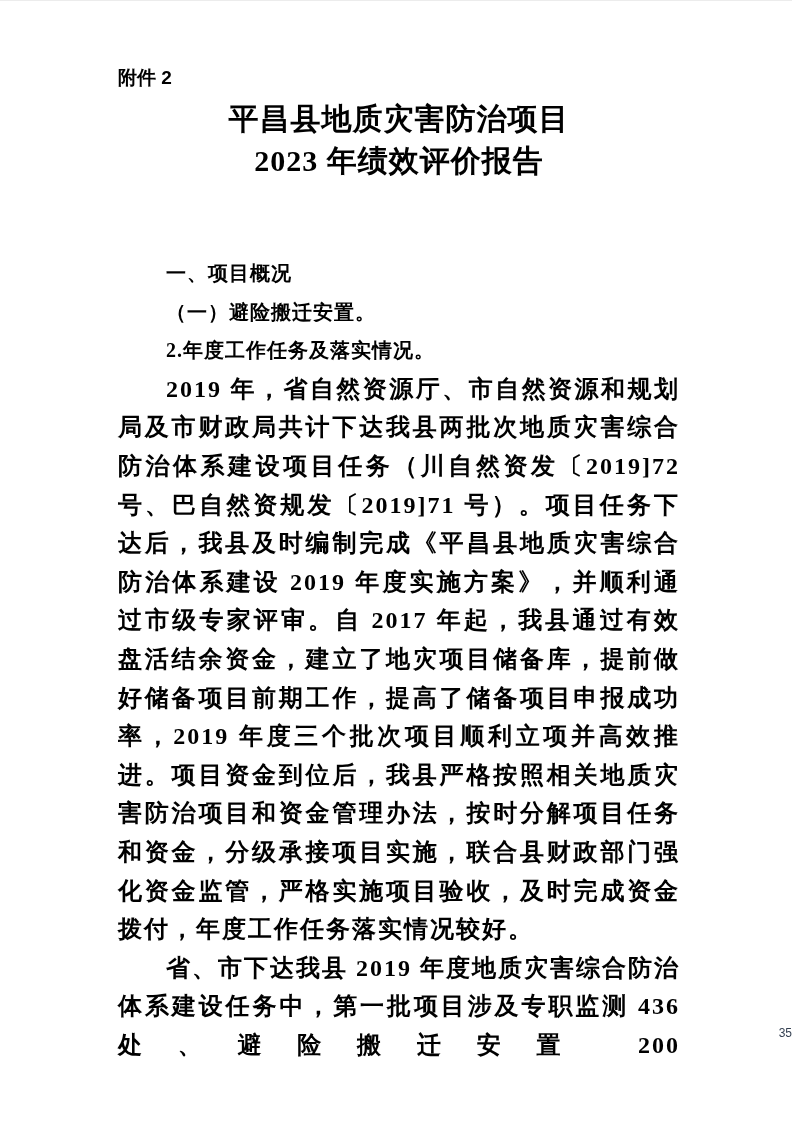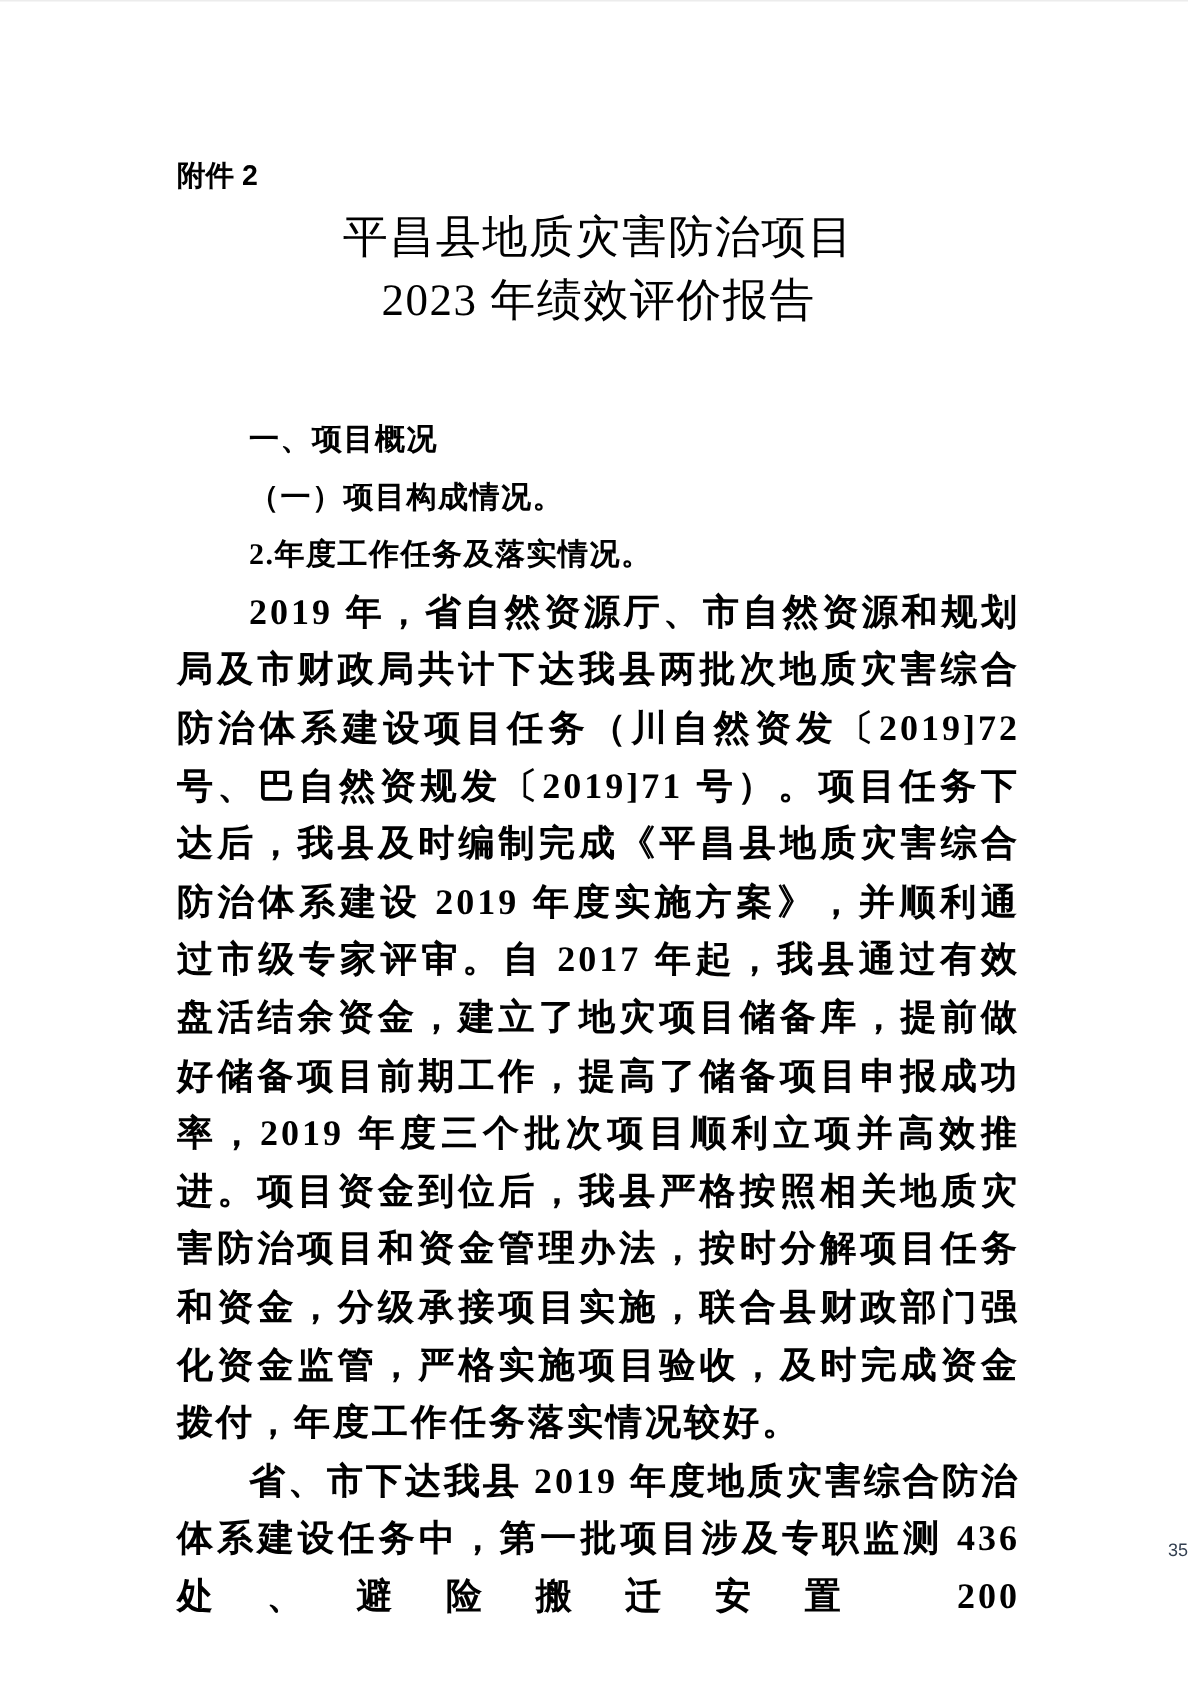--- a/index.html
+++ b/index.html
@@ -12,40 +12,40 @@
     width: 792px;
     height: 1122px;
     background: #ffffff;
     color: #000000;
     font-family: "Liberation Serif", "DejaVu Serif", serif;
     overflow: hidden;
     box-sizing: border-box;
     border-top: 1px solid #ececec;
   }
   .content {
-    padding: 105px 112px 0 118px;
+    padding: 65px 112px 0 118px;
   }
   .attachment {
     font-family: "Liberation Sans", "DejaVu Sans", sans-serif;
     font-weight: bold;
     font-size: 19px;
     line-height: 24px;
   }
   .title-block {
     margin-top: 8px;
   }
   .doc-title {
-    font-weight: normal;
+    font-weight: bold;
     font-size: 30px;
     line-height: 42px;
     text-align: center;
     letter-spacing: 1px;
   }
   .body-block {
-    margin-top: 52px;
+    margin-top: 72px;
   }
   .heading {
     font-weight: bold;
     font-size: 20px;
     line-height: 38.6px;
     text-indent: 48px;
     letter-spacing: 1px;
     white-space: nowrap;
   }
   .para {
@@ -78,21 +78,21 @@
 
     <div class="attachment">附件 2</div>
 
     <div class="title-block">
       <div class="doc-title">平昌县地质灾害防治项目</div>
       <div class="doc-title">2023 年绩效评价报告</div>
     </div>
 
     <div class="body-block">
       <div class="heading">一、项目概况</div>
-      <div class="heading">（一）项目构成情况。</div>
+      <div class="heading">（一）避险搬迁安置。</div>
       <div class="heading">2.年度工作任务及落实情况。</div>
       <p class="para">2019 年，省自然资源厅、市自然资源和规划局及市财政局共计下达我县两批次地质灾害综合防治体系建设项目任务（川自然资发〔2019]72 号、巴自然资规发〔2019]71 号）。项目任务下达后，我县及时编制完成《平昌县地质灾害综合防治体系建设 2019 年度实施方案》，并顺利通过市级专家评审。自 2017 年起，我县通过有效盘活结余资金，建立了地灾项目储备库，提前做好储备项目前期工作，提高了储备项目申报成功率，2019 年度三个批次项目顺利立项并高效推进。项目资金到位后，我县严格按照相关地质灾害防治项目和资金管理办法，按时分解项目任务和资金，分级承接项目实施，联合县财政部门强化资金监管，严格实施项目验收，及时完成资金拨付，年度工作任务落实情况较好。</p>
       <p class="para justify-last">省、市下达我县 2019 年度地质灾害综合防治体系建设任务中，第一批项目涉及专职监测 436 处、避险搬迁安置 200</p>
     </div>
 
   </div>
 
   <div class="page-number" style="color: rgb(51, 63, 80);">35</div>
 </div>
 

